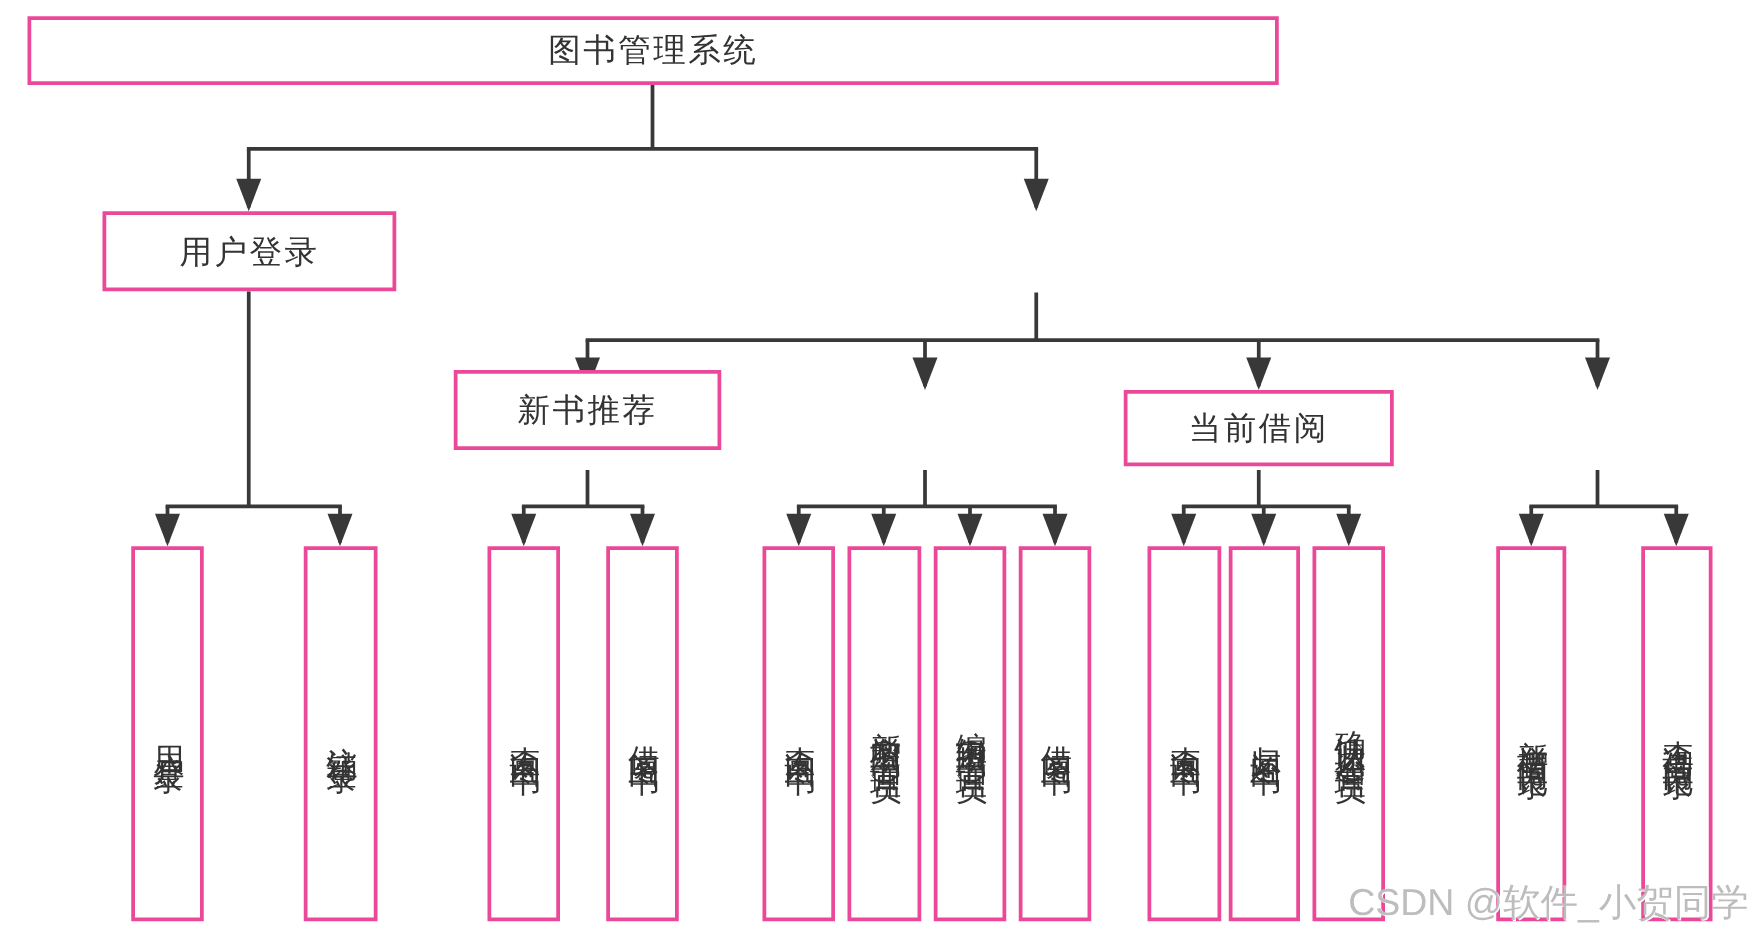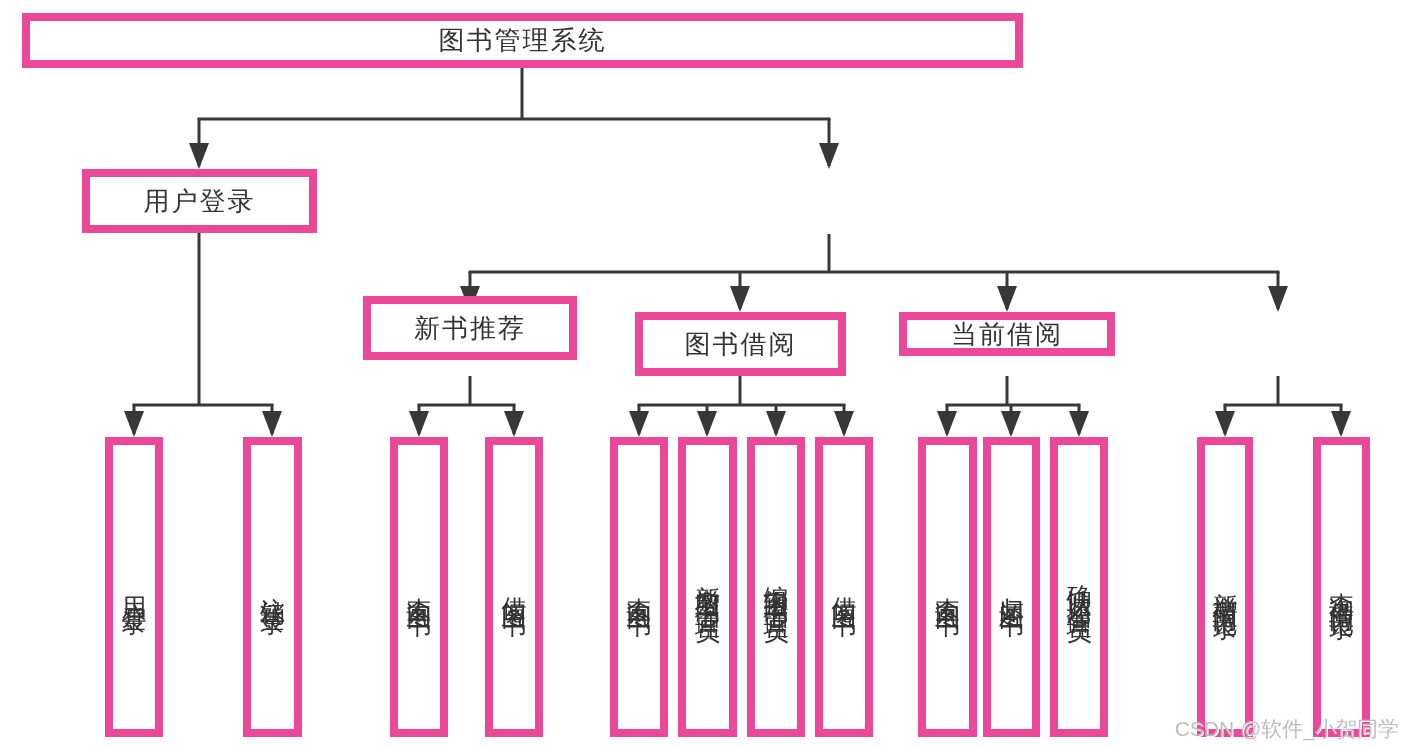--- a/index.html
+++ b/index.html
@@ -19,21 +19,21 @@
     position: absolute;
     left: 0;
     top: 0;
     width: 1405px;
     height: 747px;
     pointer-events: none;
   }
   .node {
     position: absolute;
     box-sizing: border-box;
-    border: 8px solid #ec4899;
+    border: 3px solid #ec4899;
     background: #ffffff;
     display: flex;
     align-items: center;
     justify-content: center;
     color: #333333;
   }
   .node.h span {
     font-size: 26px;
     letter-spacing: 2px;
     white-space: nowrap;
@@ -42,21 +42,21 @@
     writing-mode: vertical-rl;
     text-orientation: mixed;
     font-size: 25px;
     letter-spacing: 5px;
     line-height: 1;
   }
   .watermark {
     position: absolute;
     right: 6px;
     bottom: 4px;
-    font-size: 21px;
+    font-size: 30px;
     color: #bdbdbd;
     text-shadow: 1px 1px 0 #ffffff;
     white-space: nowrap;
     margin-top: 48px;
   }
 </style>
 </head>
 <body>
 
 <div class="canvas">
@@ -132,24 +132,21 @@
     <span>图书管理系统</span>
   </div>
 
   <div class="node h" style="left:82px; top:169px; width:235px; height:64px;">
     <span>用户登录</span>
   </div>
 
   <div class="node h" style="left:363px; top:296px; width:214px; height:64px;">
     <span>新书推荐</span>
   </div>
-  <div class="node h" style="left:635px; top:312px; width:211px; height:64px;">
-    <span>图书借阅</span>
-  </div>
-  <div class="node h" style="left:899px; top:312px; width:216px; height:44px;">
+  <div class="node h" style="left:899px; top:312px; width:216px; height:61px;">
     <span>当前借阅</span>
   </div>
 
   <div class="node leaf" style="left:105px; top:437px; width:58px; height:300px;">
     <span>用户登录</span>
   </div>
   <div class="node leaf" style="left:243px; top:437px; width:59px; height:300px;">
     <span>注销登录</span>
   </div>
 

